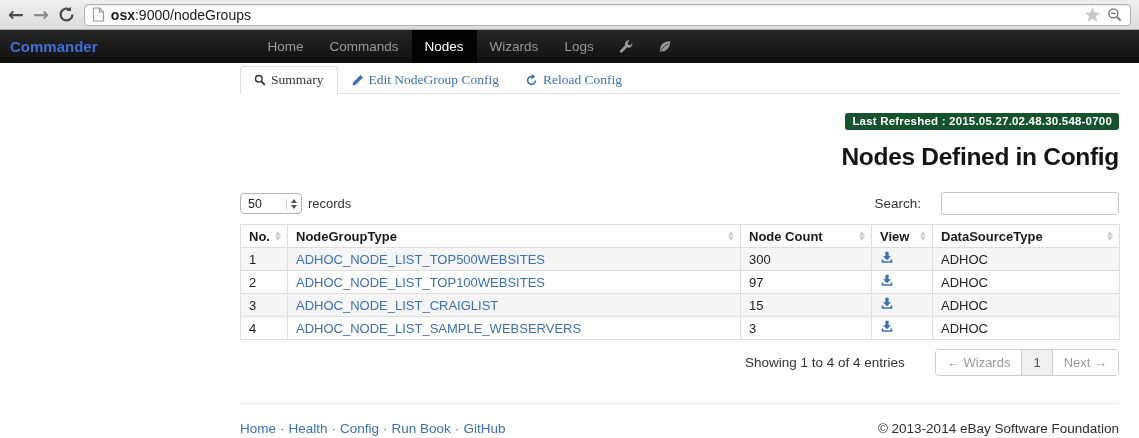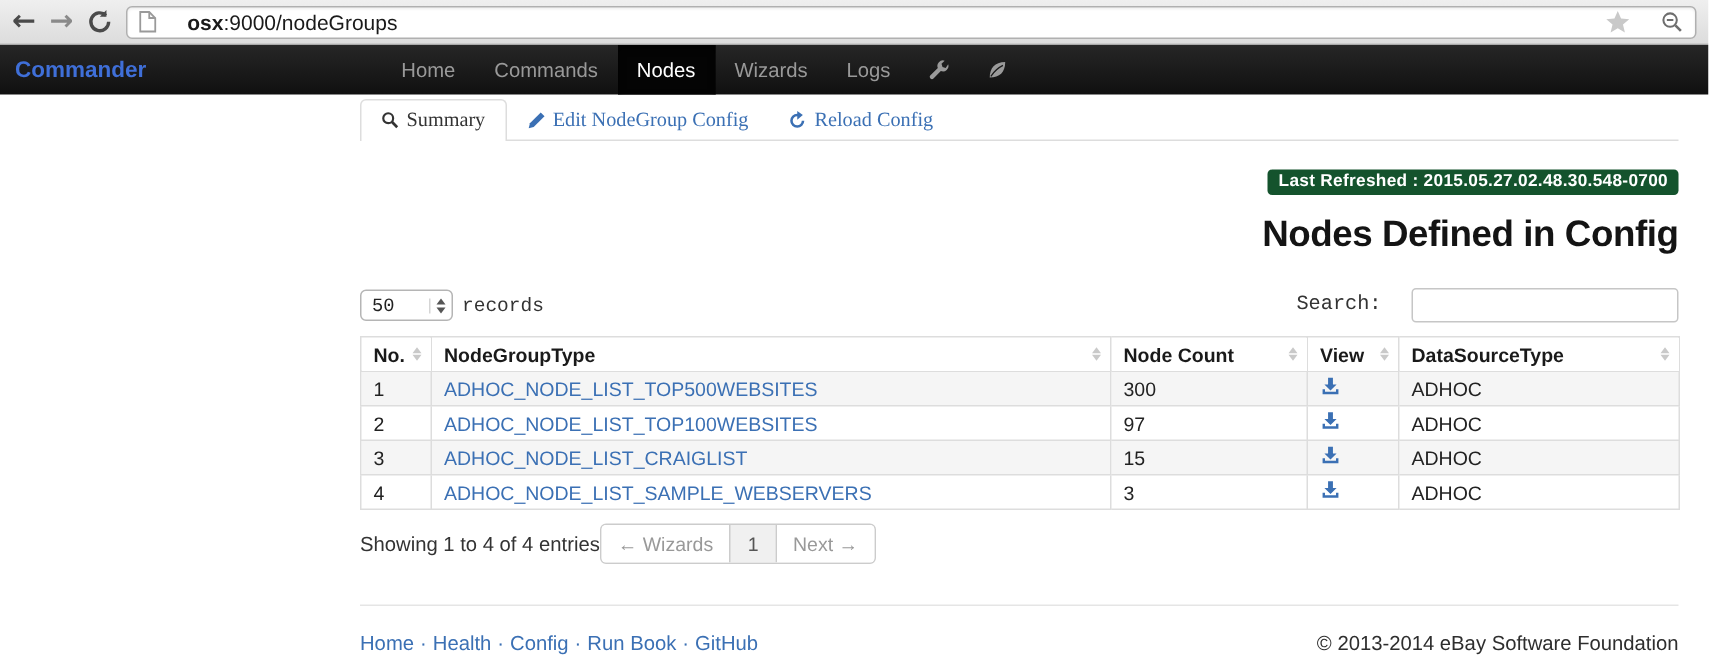--- a/index.html
+++ b/index.html
@@ -14,21 +14,21 @@
     height:30px; background:linear-gradient(#efefef,#dcdcdc);
     border-bottom:1px solid #a9a9a9;
     display:flex; align-items:center; padding:0 8px; gap:9px;
   }
   .nav-btn { font-size:19px; font-weight:bold; line-height:1; cursor:pointer; font-family:"DejaVu Sans",sans-serif; }
   .back { color:#4a4a4a; }
   .fwd  { color:#8a8a8a; }
   .reload { display:flex; align-items:center; cursor:pointer; }
   .url-bar {
     flex:1; height:22px; background:#fff; border:1px solid #b0b0b0; border-radius:4px;
-    display:flex; align-items:center; padding:0 7px; gap:20px;
+    display:flex; align-items:center; padding:0 7px; gap:6px;
     box-shadow:inset 0 1px 2px rgba(0,0,0,.08);
     text-align:center;
   }
   .url-text { font-size:14px; color:#1a1a1a; white-space:nowrap; }
   .url-text .host { font-weight:bold; }
   .url-spacer { flex:1; }
   
   .navbar {
     height:33px; background:linear-gradient(#262626,#101010);
     display:flex; align-items:stretch; color:#999;
@@ -64,21 +64,21 @@
   .tab.link { color:#3b70b4; }
   
   .badge-row { text-align:right; margin-top:17px; }
   .badge {
     display:inline-block; background:#14532d; color:#fff; font-weight:bold;
     font-size:11.5px; padding:2px 7px 3px; border-radius:3px; letter-spacing:.2px;
   }
   
   h1 { font-size:24.5px; margin:13px 0 21px; color:#141414; letter-spacing:-.3px;text-align:right; }
   
-  .controls { display:flex; justify-content:space-between; align-items:center; margin-bottom:9px;font-family:Liberation Mono, monospace; }
+  .controls { display:flex; justify-content:space-between; align-items:center; margin-bottom:9px; }
   .records { display:flex; align-items:center; gap:6px; font-size:13px; color:#333; }
   .select-box {
     width:62px; height:21px; border:1px solid #b5b5b5; border-radius:4px; background:#fff;
     display:flex; align-items:center; padding:0 4px 0 7px; font-size:12.5px; color:#222; cursor:pointer;
   }
   .select-box .val { flex:1; }
   .stepper { display:flex; flex-direction:column; align-items:center; gap:2px; padding-left:4px; border-left:1px solid #d5d5d5; }
   .tri-up   { width:0;height:0;border-left:3.5px solid transparent;border-right:3.5px solid transparent;border-bottom:4.5px solid #555; }
   .tri-down { width:0;height:0;border-left:3.5px solid transparent;border-right:3.5px solid transparent;border-top:4.5px solid #555; }
   .search { display:flex; align-items:center; gap:20px; font-size:13.5px; color:#333;justify-content:center; }
@@ -92,21 +92,21 @@
   th { font-weight:bold; color:#1a1a1a; position:relative; padding-right:18px; height:23px; cursor:pointer; background:#fff; }
   td { height:22px; color:#222; }
   tbody tr.odd { background:#f5f5f5; }
   .sort-icon { position:absolute; right:6px; top:50%; transform:translateY(-50%);
     display:flex; flex-direction:column; gap:1px; }
   .sort-icon .tri-up   { border-bottom-color:#c9c9c9; }
   .sort-icon .tri-down { border-top-color:#c9c9c9; }
   a.cell-link { color:#3b70b4; text-decoration:none; cursor:pointer; }
   .dl-link { display:inline-flex; cursor:pointer; }
   
-  .table-footer { display:flex; justify-content:flex-start; align-items:center; margin-top:9px; }
+  .table-footer { display:flex; justify-content:flex-end; align-items:center; margin-top:9px;gap:30px; }
   .showing { font-size:13.5px; color:#333; }
   .pagination { display:flex; border:1px solid #ccc; border-radius:4px; overflow:hidden; }
   .page-btn { padding:5px 11px; font-size:13px; color:#999; background:#fff; cursor:pointer; border-left:1px solid #ccc; }
   .page-btn:first-child { border-left:none; }
   .page-btn.current { background:#f0f0f0; color:#555; }
   
   .footer {
     width:879px; margin:27px 0 0 240px; border-top:1px solid #e5e5e5;
     padding-top:17px; display:flex; justify-content:space-between; font-size:13.5px;
   }

